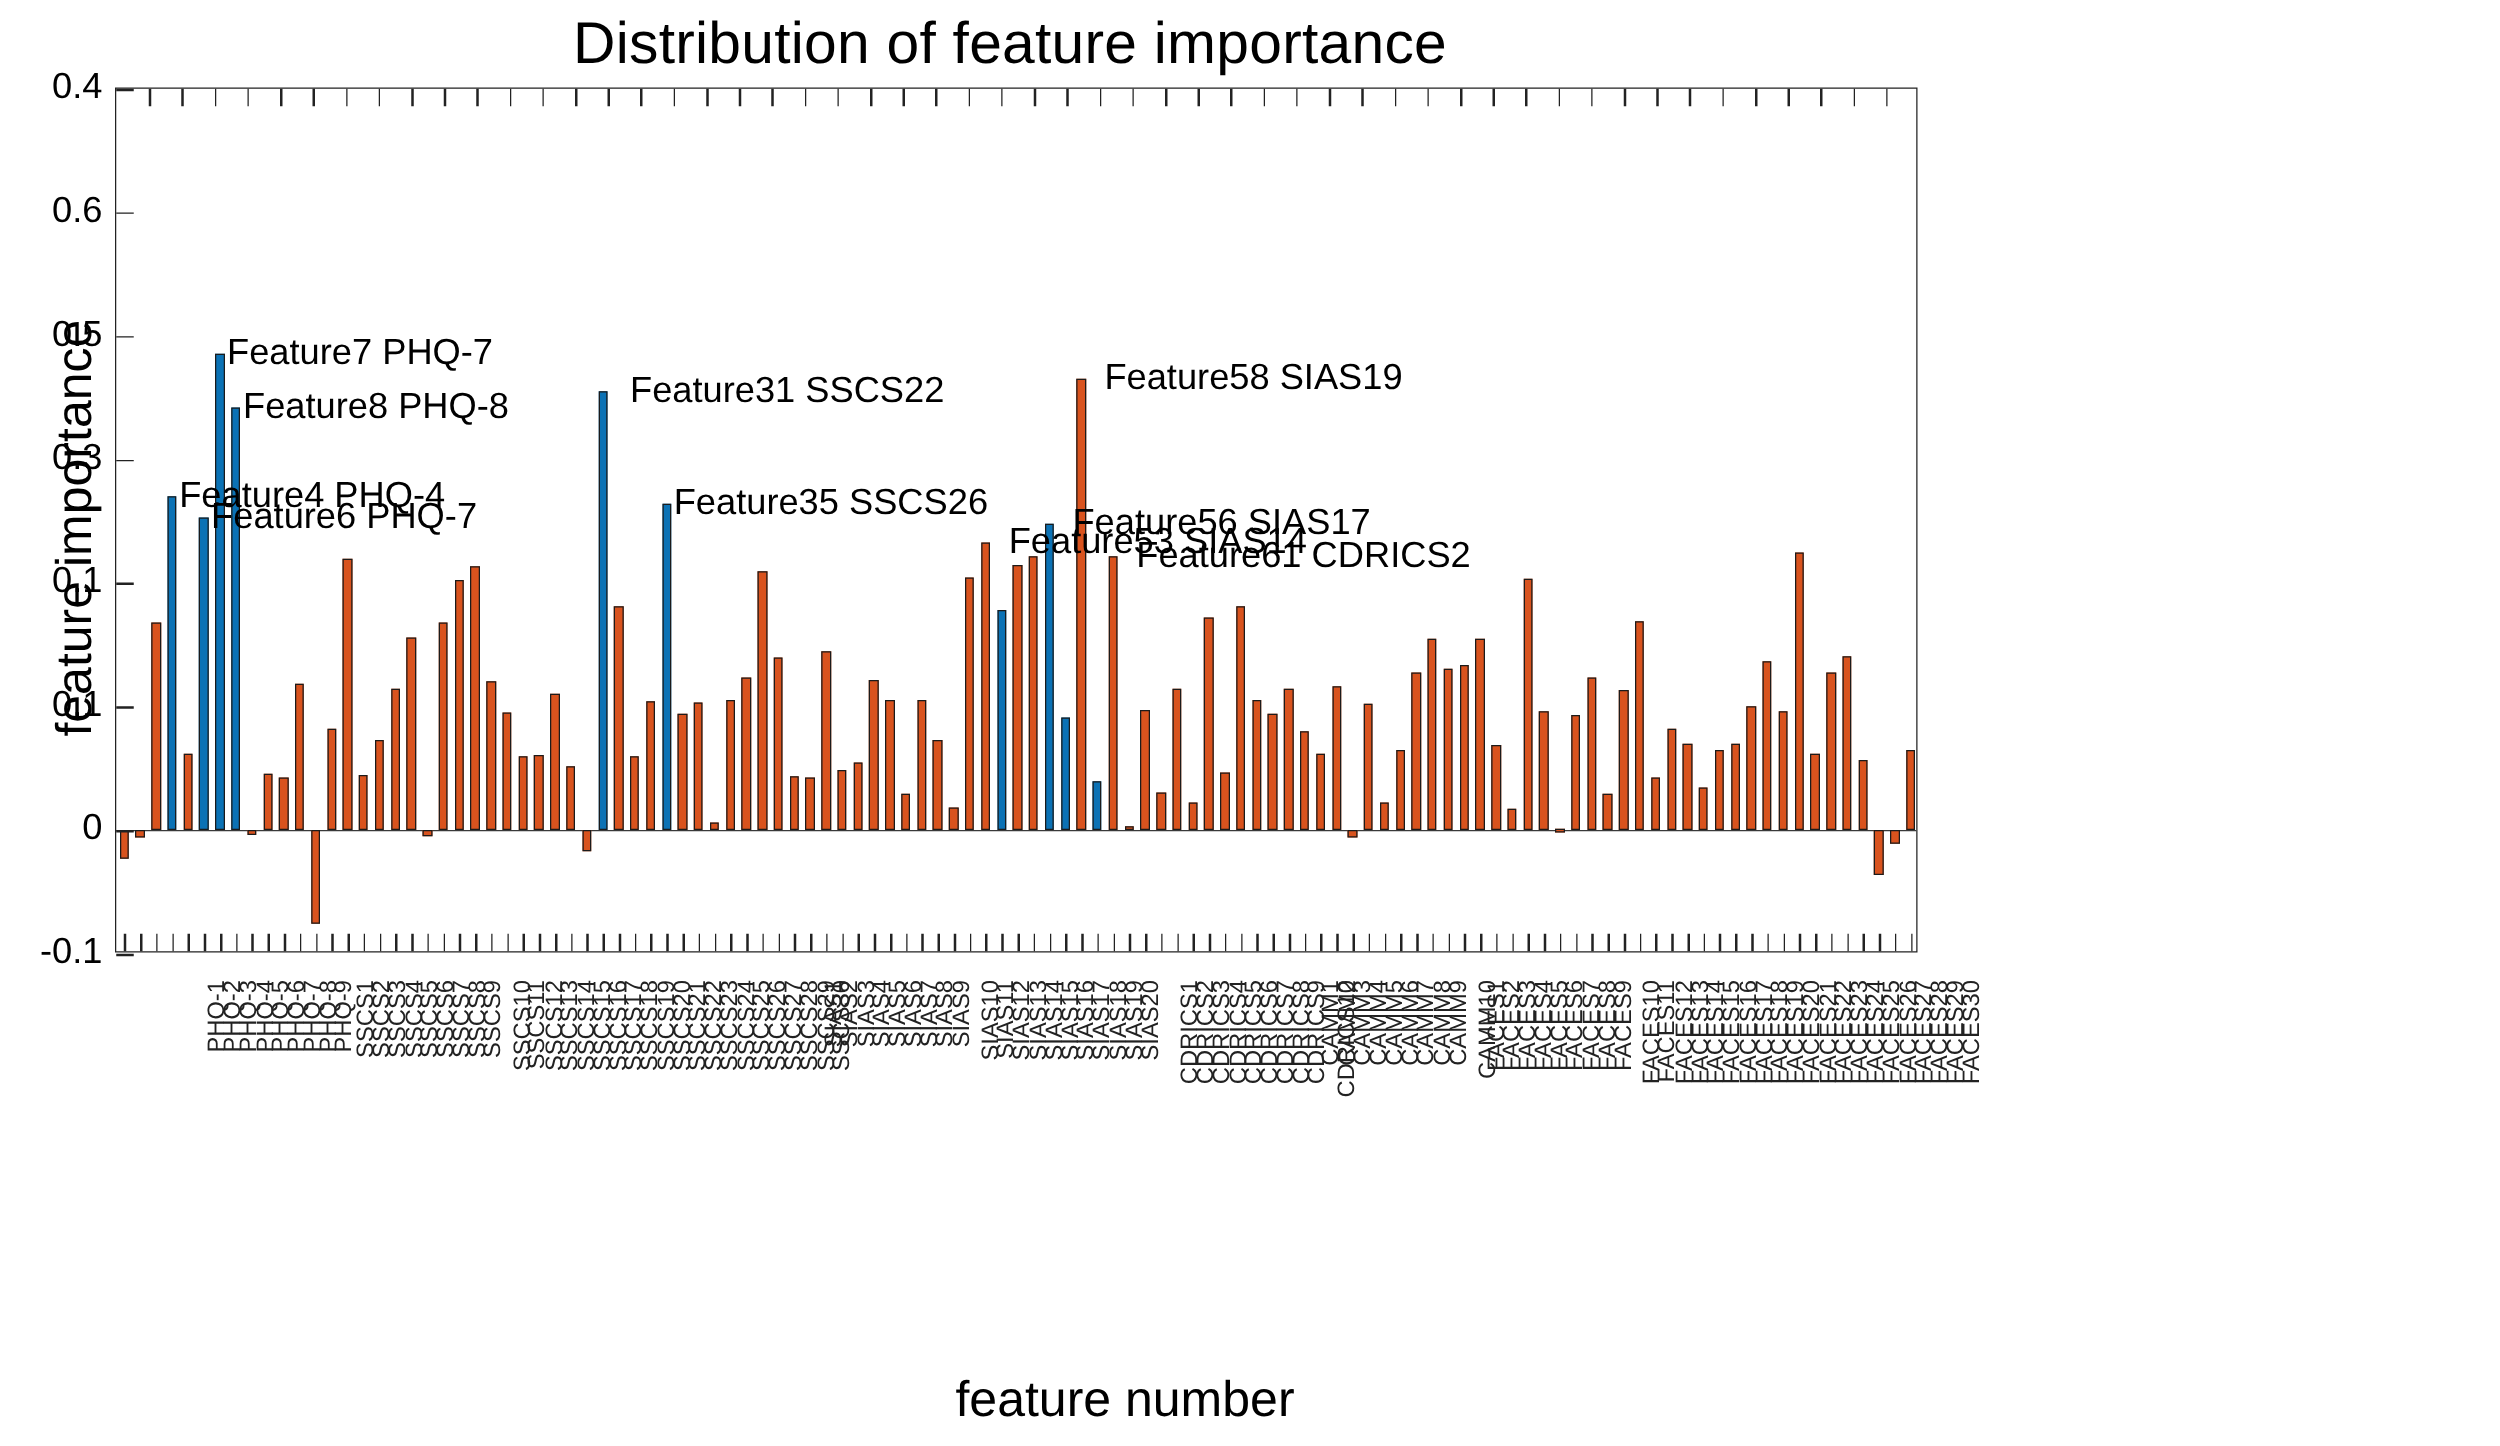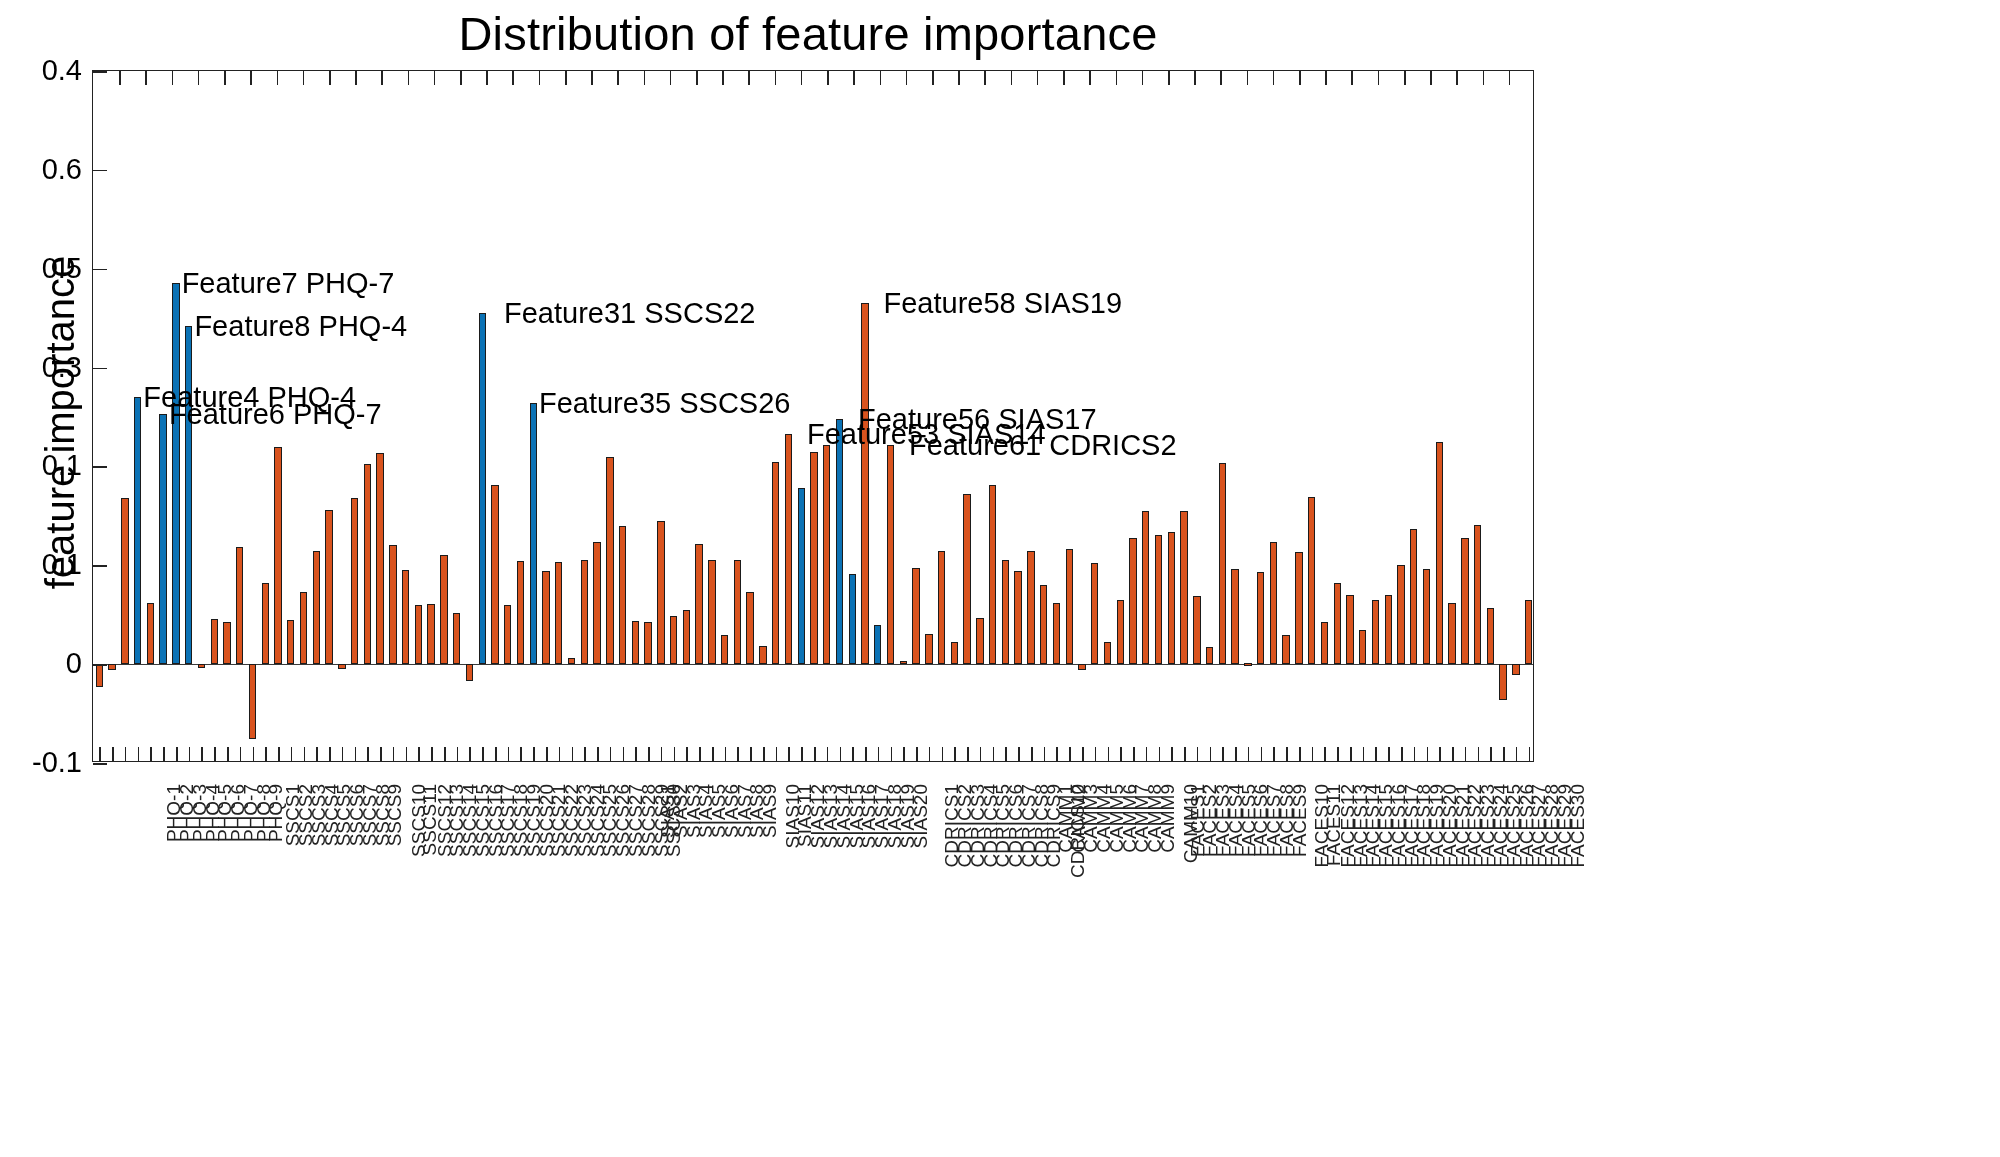--- a/index.html
+++ b/index.html
@@ -57,20 +57,21 @@
   }
 </style>
 </head>
 <body>
 
 <div id="stage">
 
   <div id="chart-title">Distribution of feature importance</div>
 
   <div id="ylabel">feature importance</div>
+  <div id="xlabel">feature number</div>
 
   <div id="plot">
     <div id="plotinner">
       <div id="zeroline" style="top: 593.143px;"></div>
       <div id="bars-layer">
           <div class="bar" title="PHQ-1: -0.023" style="left: 2.67982px; top: 593.143px; width: 7.40142px; height: 22.7371px; background: rgb(217, 83, 30); border-color: rgb(27, 27, 27);"></div>
           <div class="bar" title="PHQ-2: -0.006" style="left: 15.4409px; top: 593.143px; width: 7.40142px; height: 5.93143px; background: rgb(217, 83, 30); border-color: rgb(27, 27, 27);"></div>
           <div class="bar" title="PHQ-3: 0.168" style="left: 28.2019px; top: 427.063px; width: 7.40142px; height: 166.08px; background: rgb(217, 83, 30); border-color: rgb(27, 27, 27);"></div>
           <div class="bar" title="PHQ-4: 0.27" style="left: 40.963px; top: 326.229px; width: 7.40142px; height: 266.914px; background: rgb(11, 114, 181); border-color: rgb(27, 27, 27);"></div>
           <div class="bar" title="PHQ-5: 0.062" style="left: 53.7241px; top: 531.851px; width: 7.40142px; height: 61.2914px; background: rgb(217, 83, 30); border-color: rgb(27, 27, 27);"></div>
@@ -178,21 +179,21 @@
           <div class="bar" title="FACES28: 0.062" style="left: 1355.35px; top: 531.851px; width: 7.40142px; height: 61.2914px; background: rgb(217, 83, 30); border-color: rgb(27, 27, 27);"></div>
           <div class="bar" title="FACES29: 0.128" style="left: 1368.11px; top: 466.606px; width: 7.40142px; height: 126.537px; background: rgb(217, 83, 30); border-color: rgb(27, 27, 27);"></div>
           <div class="bar" title="FACES30: 0.141" style="left: 1380.87px; top: 453.754px; width: 7.40142px; height: 139.389px; background: rgb(217, 83, 30); border-color: rgb(27, 27, 27);"></div>
           <div class="bar" title="undefined: 0.057" style="left: 1393.64px; top: 536.794px; width: 7.40142px; height: 56.3486px; background: rgb(217, 83, 30); border-color: rgb(27, 27, 27);"></div>
           <div class="bar" title="undefined: -0.036" style="left: 1406.4px; top: 593.143px; width: 7.40142px; height: 35.5886px; background: rgb(217, 83, 30); border-color: rgb(27, 27, 27);"></div>
           <div class="bar" title="undefined: -0.011" style="left: 1419.16px; top: 593.143px; width: 7.40142px; height: 10.8743px; background: rgb(217, 83, 30); border-color: rgb(27, 27, 27);"></div>
           <div class="bar" title="undefined: 0.065" style="left: 1431.92px; top: 528.886px; width: 7.40142px; height: 64.2571px; background: rgb(217, 83, 30); border-color: rgb(27, 27, 27);"></div>
         </div>
       <div id="annots-layer">
           <div class="annot" style="left: 88.6476px; top: 211.554px;">Feature7  PHQ-7</div>
-          <div class="annot" style="left: 101.409px; top: 255.051px;">Feature8  PHQ-4</div>
+          <div class="annot" style="left: 101.409px; top: 255.051px;">Feature8  PHQ-8</div>
           <div class="annot" style="left: 50.3644px; top: 326.229px;">Feature4  PHQ-4</div>
           <div class="annot" style="left: 75.8865px; top: 343.034px;">Feature6  PHQ-7</div>
           <div class="annot" style="left: 411px; top: 242.2px;">Feature31  SSCS22</div>
           <div class="annot" style="left: 445.957px; top: 332.16px;">Feature35  SSCS26</div>
           <div class="annot" style="left: 790.506px; top: 232.314px;">Feature58  SIAS19</div>
           <div class="annot" style="left: 764.984px; top: 347.977px;">Feature56  SIAS17</div>
           <div class="annot" style="left: 713.94px; top: 362.806px;">Feature53  SIAS14</div>
           <div class="annot" style="left: 816.028px; top: 373.68px;">Feature61  CDRICS2</div>
         </div>
       <div id="ticks-layer">

